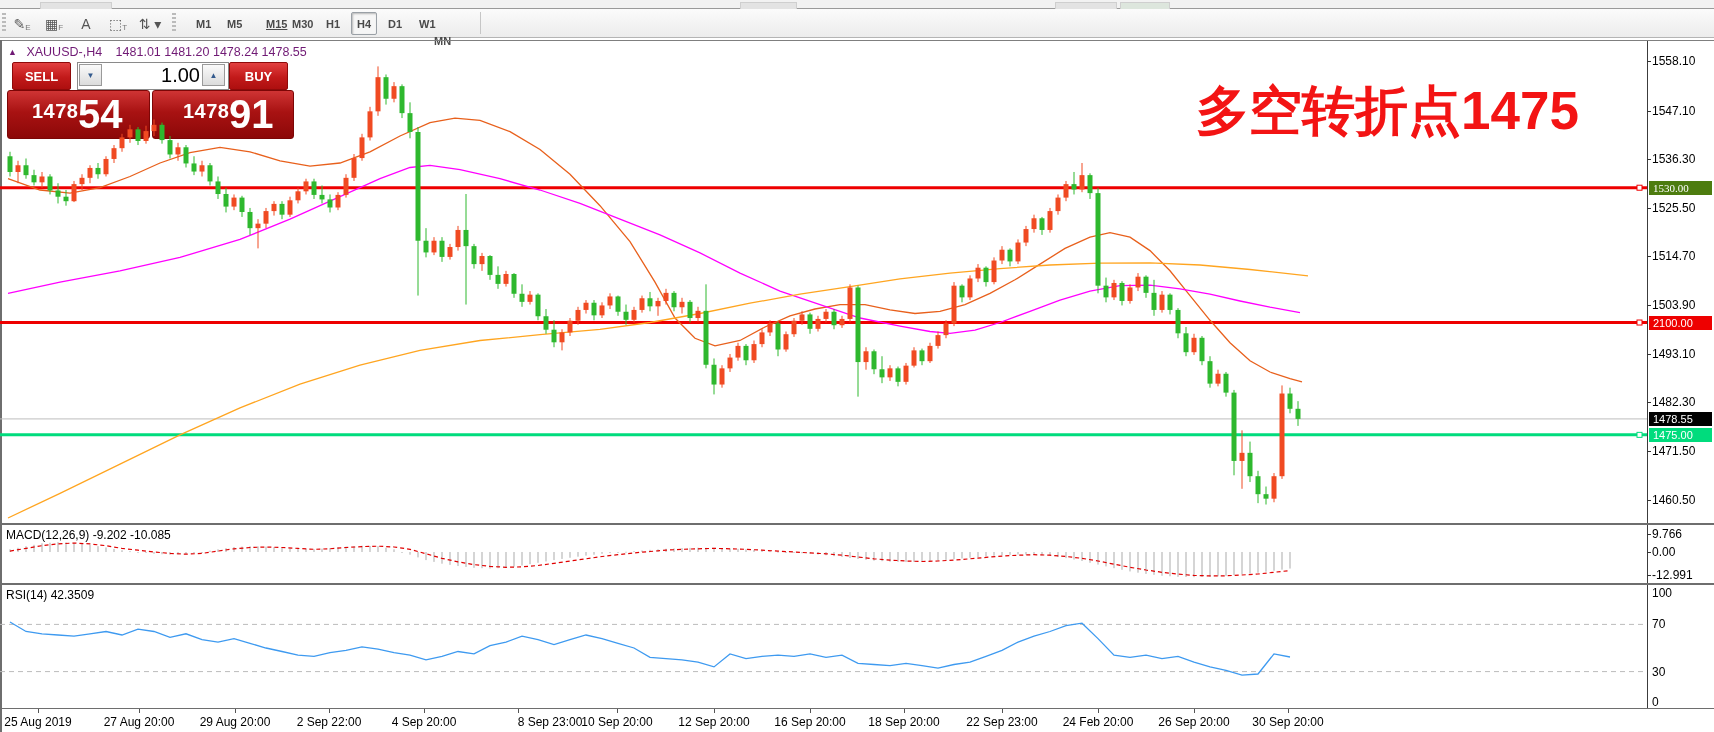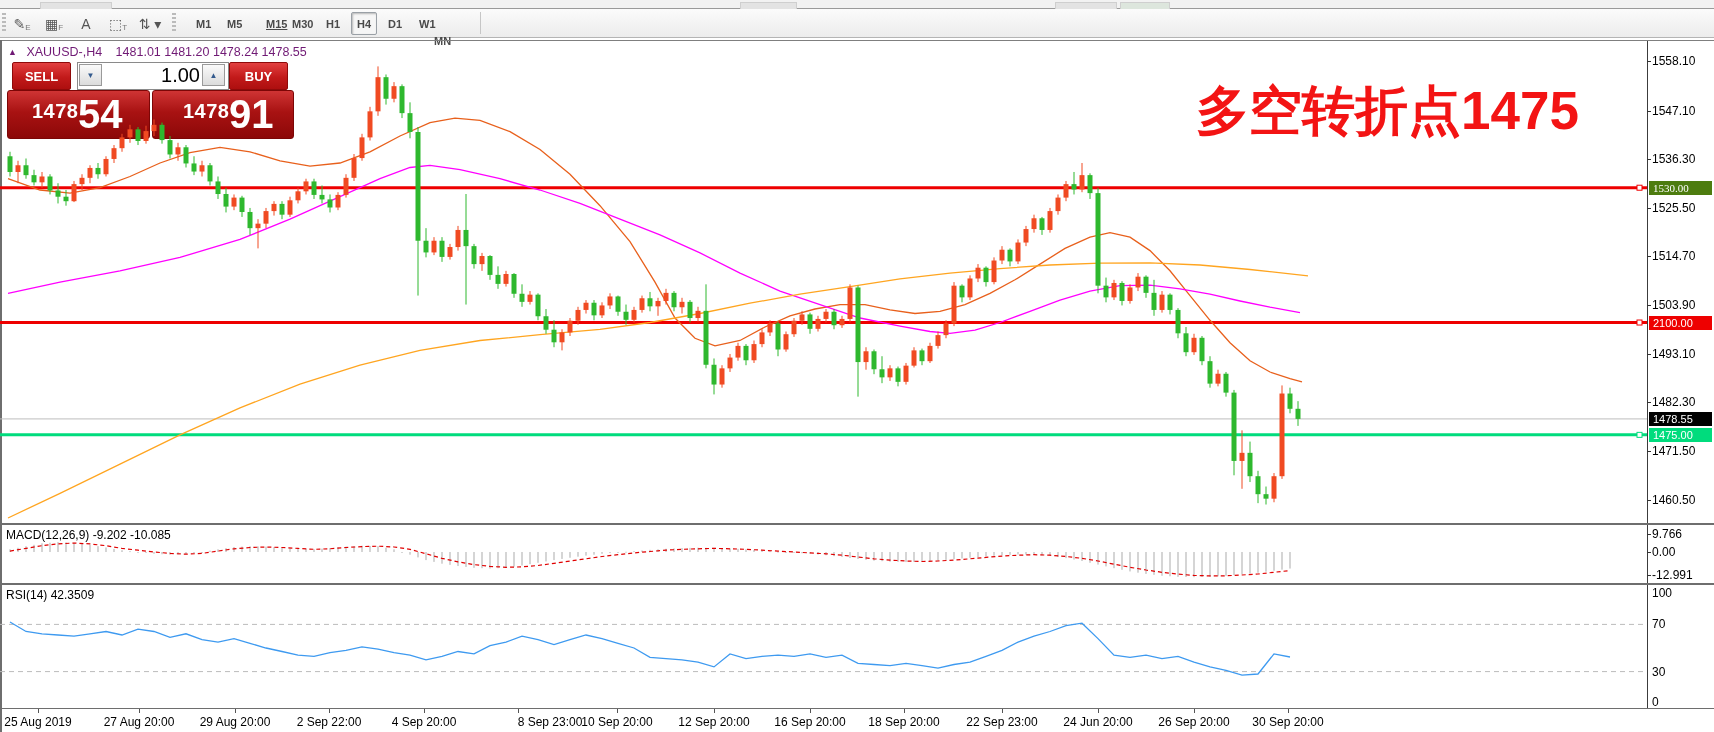--- a/index.html
+++ b/index.html
@@ -702,19 +702,19 @@
     <div class="date-label" style="left: 617px;">10 Sep 20:00</div>
     <div class="dtick" style="left: 617px;"></div>
     <div class="date-label" style="left: 714px;">12 Sep 20:00</div>
     <div class="dtick" style="left: 714px;"></div>
     <div class="date-label" style="left: 810px;">16 Sep 20:00</div>
     <div class="dtick" style="left: 810px;"></div>
     <div class="date-label" style="left: 904px;">18 Sep 20:00</div>
     <div class="dtick" style="left: 904px;"></div>
     <div class="date-label" style="left: 1002px;">22 Sep 23:00</div>
     <div class="dtick" style="left: 1002px;"></div>
-    <div class="date-label" style="left: 1098px;">24 Jun 20:00</div>
+    <div class="date-label" style="left: 1098px;">24 Feb 20:00</div>
     <div class="dtick" style="left: 1098px;"></div>
     <div class="date-label" style="left: 1194px;">26 Sep 20:00</div>
     <div class="dtick" style="left: 1194px;"></div>
     <div class="date-label" style="left: 1288px;">30 Sep 20:00</div>
     <div class="dtick" style="left: 1288px;"></div>
   </div>
 
 </body></html>

